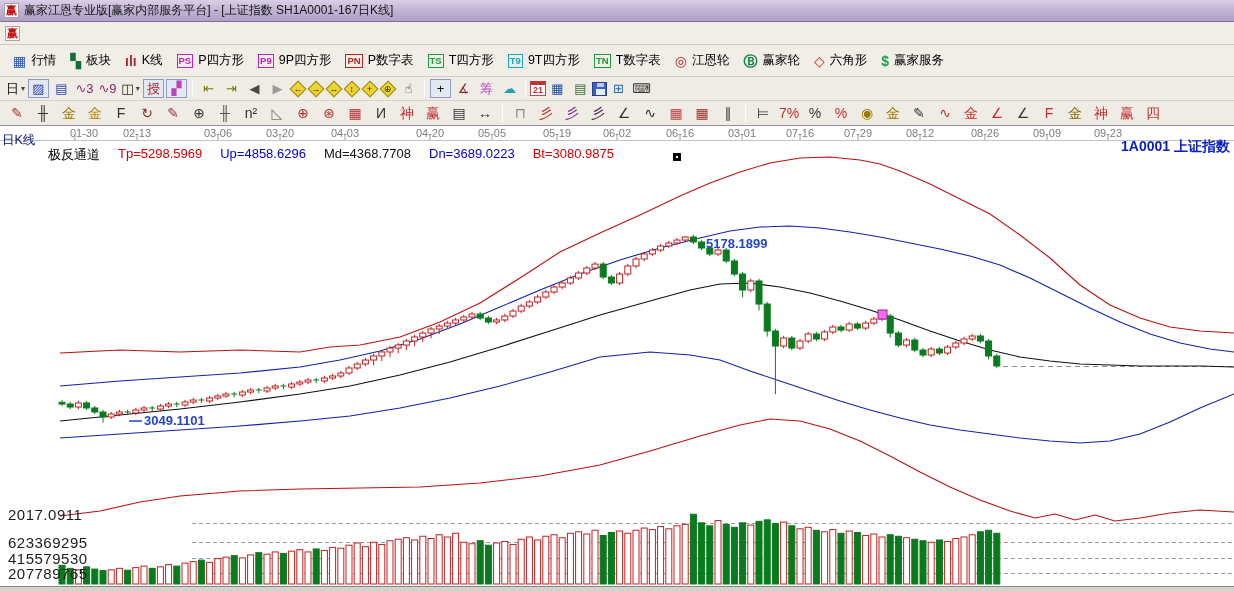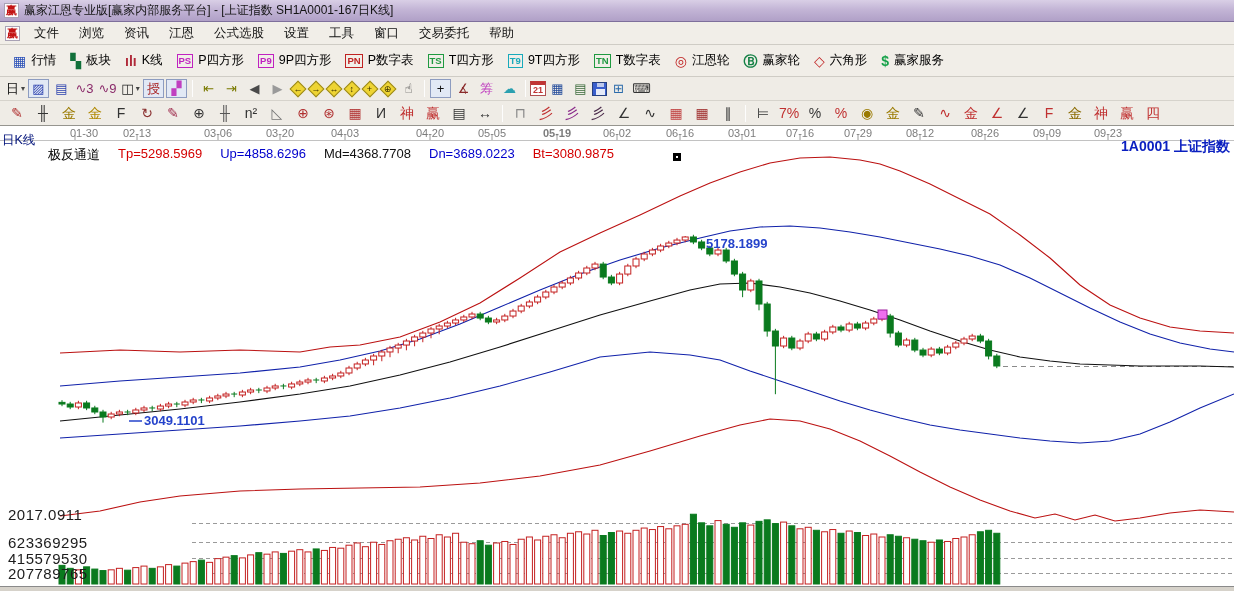--- a/index.html
+++ b/index.html
@@ -64,32 +64,20 @@
 
 <div id="app">
 
   <div class="titlebar">
     <span class="appicon">赢</span>
     <span>赢家江恩专业版[赢家内部服务平台] - [上证指数  SH1A0001-167日K线]</span>
   </div>
 
   <div class="menubar">
     <span class="appicon" style="margin:0 4px 0 2px;">赢</span>
-    <span id="menu-items" style="display:flex;">
-        <span class="mi">文件</span>
-        <span class="mi">浏览</span>
-        <span class="mi">资讯</span>
-        <span class="mi">江恩</span>
-        <span class="mi">公式选股</span>
-        <span class="mi">设置</span>
-        <span class="mi">工具</span>
-        <span class="mi">窗口</span>
-        <span class="mi">交易委托</span>
-        <span class="mi">帮助</span>
-      </span>
   </div>
 
   <div class="toolbar1" id="feature-toolbar">
       <span class="feat">
         <span class="glyph" style="color: rgb(42, 80, 184); font-weight: bold;">▦</span>
         <span>行情</span>
       </span>
       <span class="feat">
         <span class="glyph" style="color: rgb(17, 112, 58); font-weight: bold;">▚</span>
         <span>板块</span>
@@ -628,21 +616,21 @@
       </svg>
 
     <div class="dates" id="date-axis" style="position:absolute;left:0;top:1px;width:100%;height:12px;">
         <span style="left: 62px;">01-30</span>
         <span style="left: 115px;">02-13</span>
         <span style="left: 196px;">03-06</span>
         <span style="left: 258px;">03-20</span>
         <span style="left: 323px;">04-03</span>
         <span style="left: 408px;">04-20</span>
         <span style="left: 470px;">05-05</span>
-        <span style="left: 535px; font-weight: bold;">05-19</span>
+        <span style="left: 535px;">05-19</span>
         <span style="left: 595px;">06-02</span>
         <span style="left: 658px;">06-16</span>
         <span style="left: 720px;">03-01</span>
         <span style="left: 778px;">07-16</span>
         <span style="left: 836px;">07-29</span>
         <span style="left: 898px;">08-12</span>
         <span style="left: 963px;">08-26</span>
         <span style="left: 1025px;">09-09</span>
         <span style="left: 1086px;">09-23</span>
       </div>

